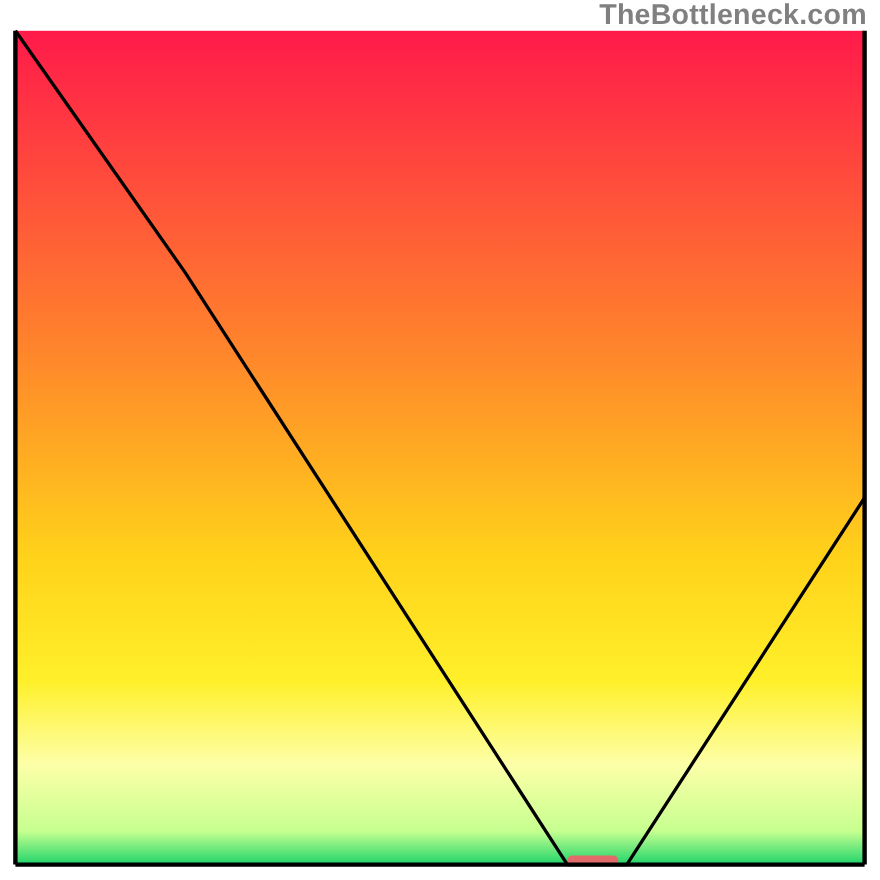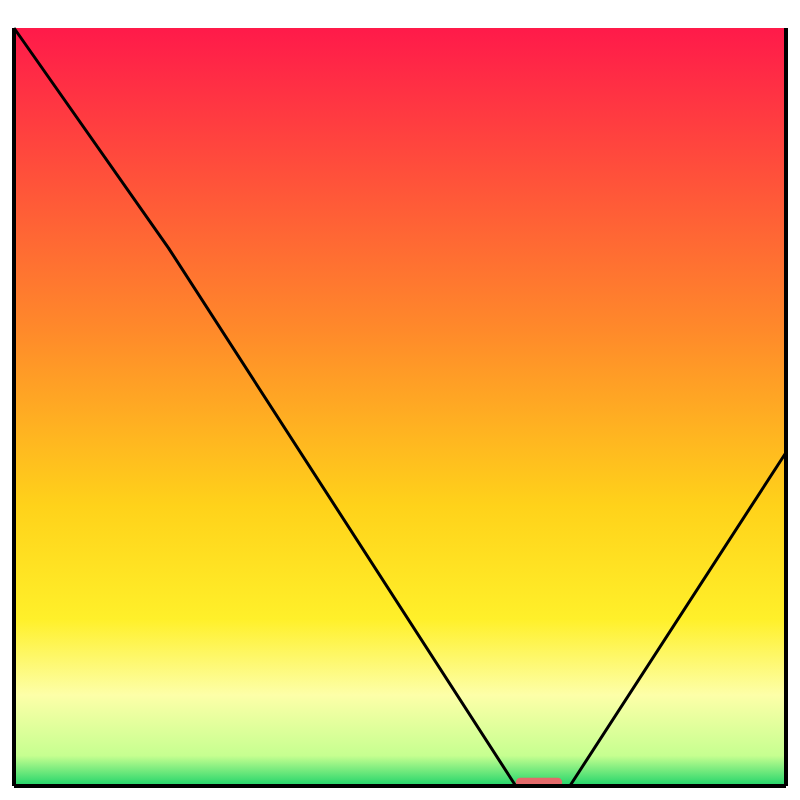--- a/index.html
+++ b/index.html
@@ -27,20 +27,21 @@
     letter-spacing: 0.2px;
   }
   svg {
     display: block;
   }
 </style>
 </head>
 <body>
 
 <div class="frame">
+  <div class="watermark">TheBottleneck.com</div>
   <svg id="chart-svg" width="800" height="800" viewBox="0 0 800 800">
       <defs>
         <linearGradient id="bg-grad" x1="0" y1="0" x2="0" y2="1">
           <stop offset="0%" stop-color="#ff1a4a"></stop>
           <stop offset="40%" stop-color="#ff8a2a"></stop>
           <stop offset="63%" stop-color="#ffd21a"></stop>
           <stop offset="78%" stop-color="#fff02a"></stop>
           <stop offset="88%" stop-color="#fdffa8"></stop>
           <stop offset="96%" stop-color="#c6ff90"></stop>
           <stop offset="100%" stop-color="#1fd46a"></stop>

